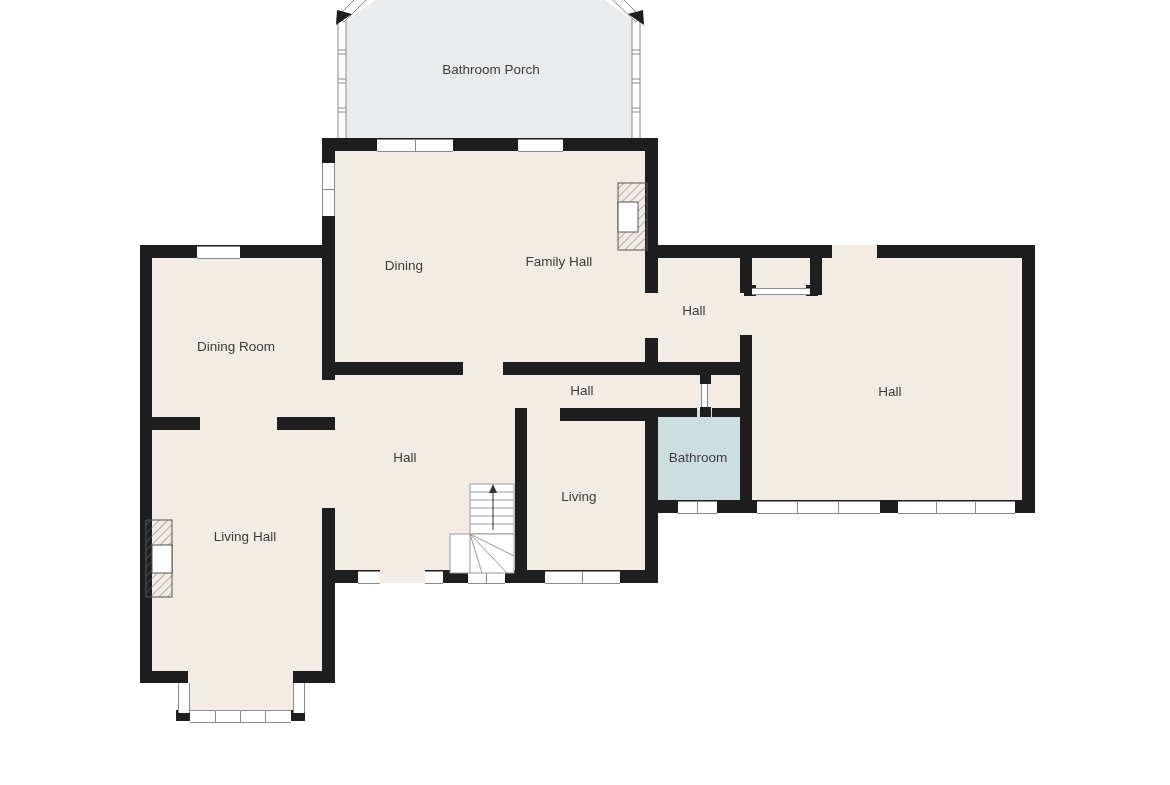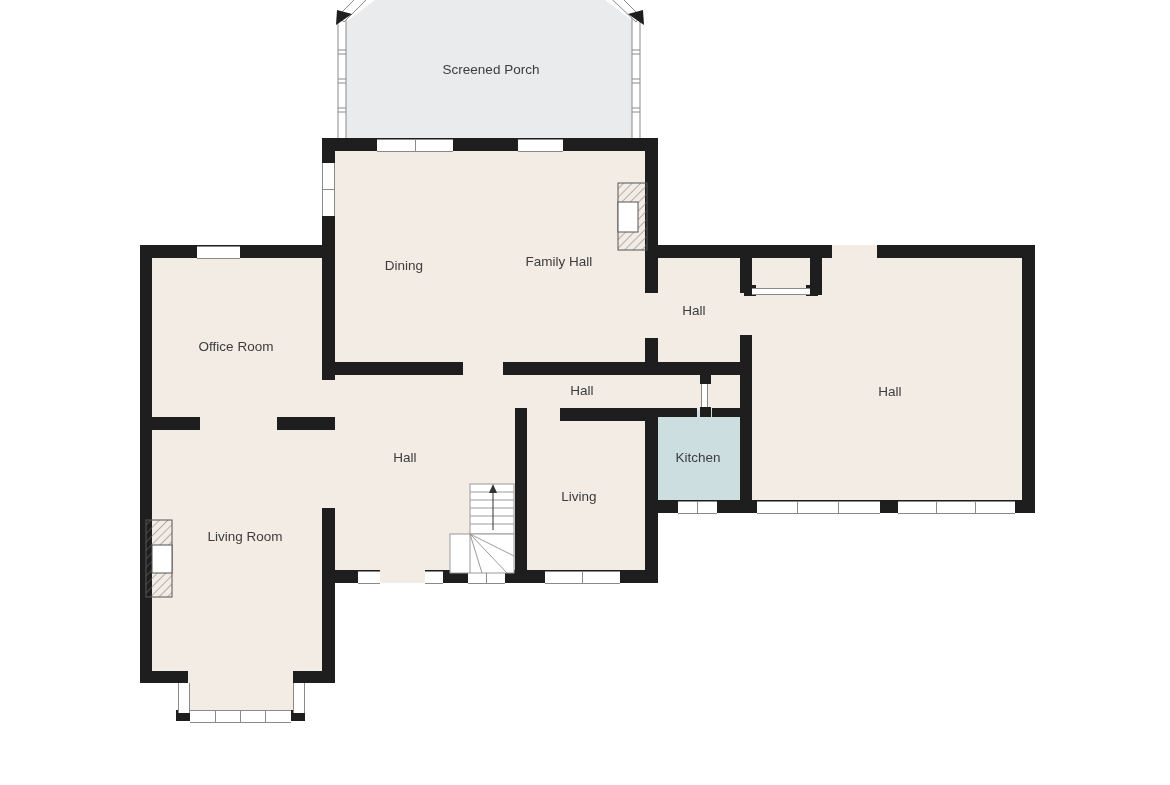--- a/index.html
+++ b/index.html
@@ -162,24 +162,24 @@
       <rect x="618" y="183" width="29" height="67" fill="url(#hatch)" style="stroke:#555;stroke-width:1"></rect>
       <rect x="618" y="202" width="20" height="30" fill="#fff" style="stroke:#555;stroke-width:1"></rect>
     </g>
 
     <g>
       <rect x="146" y="520" width="26" height="77" fill="url(#hatch)" style="stroke:#555;stroke-width:1"></rect>
       <rect x="152" y="545" width="20" height="28" fill="#fff" style="stroke:#555;stroke-width:1"></rect>
     </g>
   </svg>
 
-  <div class="label" style="left:491px;top:69px">Screened Porch</div>
+  <div class="label" style="left:491px;top:69px">Bathroom Porch</div>
   <div class="label" style="left:404px;top:265px">Dining</div>
   <div class="label" style="left:559px;top:261px">Family Hall</div>
   <div class="label" style="left:694px;top:310px">Hall</div>
-  <div class="label" style="left:236px;top:346px">Office Room</div>
+  <div class="label" style="left:236px;top:346px">Dining Room</div>
   <div class="label" style="left:582px;top:390px">Hall</div>
   <div class="label" style="left:890px;top:391px">Hall</div>
   <div class="label" style="left:405px;top:457px">Hall</div>
-  <div class="label" style="left:698px;top:457px">Kitchen</div>
+  <div class="label" style="left:698px;top:457px">Bathroom</div>
   <div class="label" style="left:579px;top:496px">Living</div>
-  <div class="label" style="left:245px;top:536px">Living Room</div>
+  <div class="label" style="left:245px;top:536px">Living Hall</div>
 </div>
 
 </body></html>

